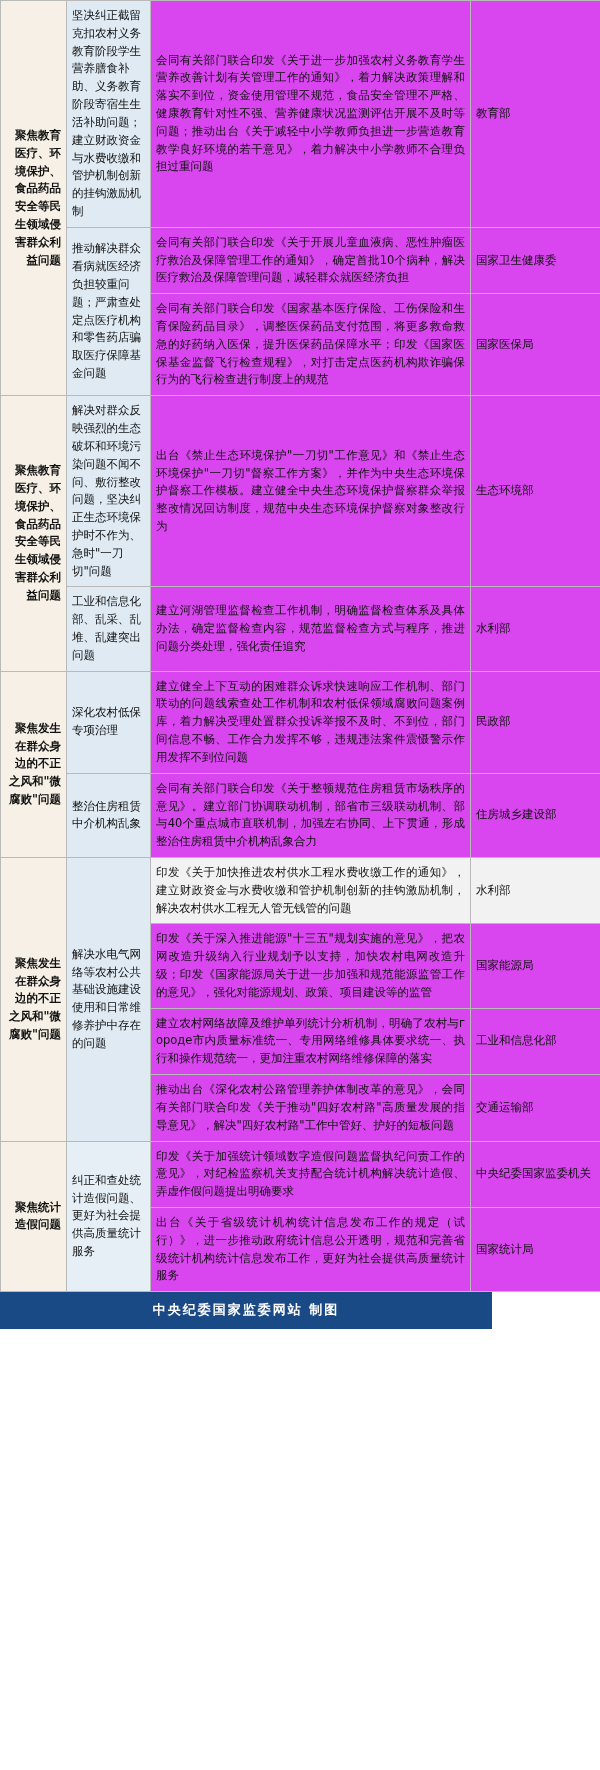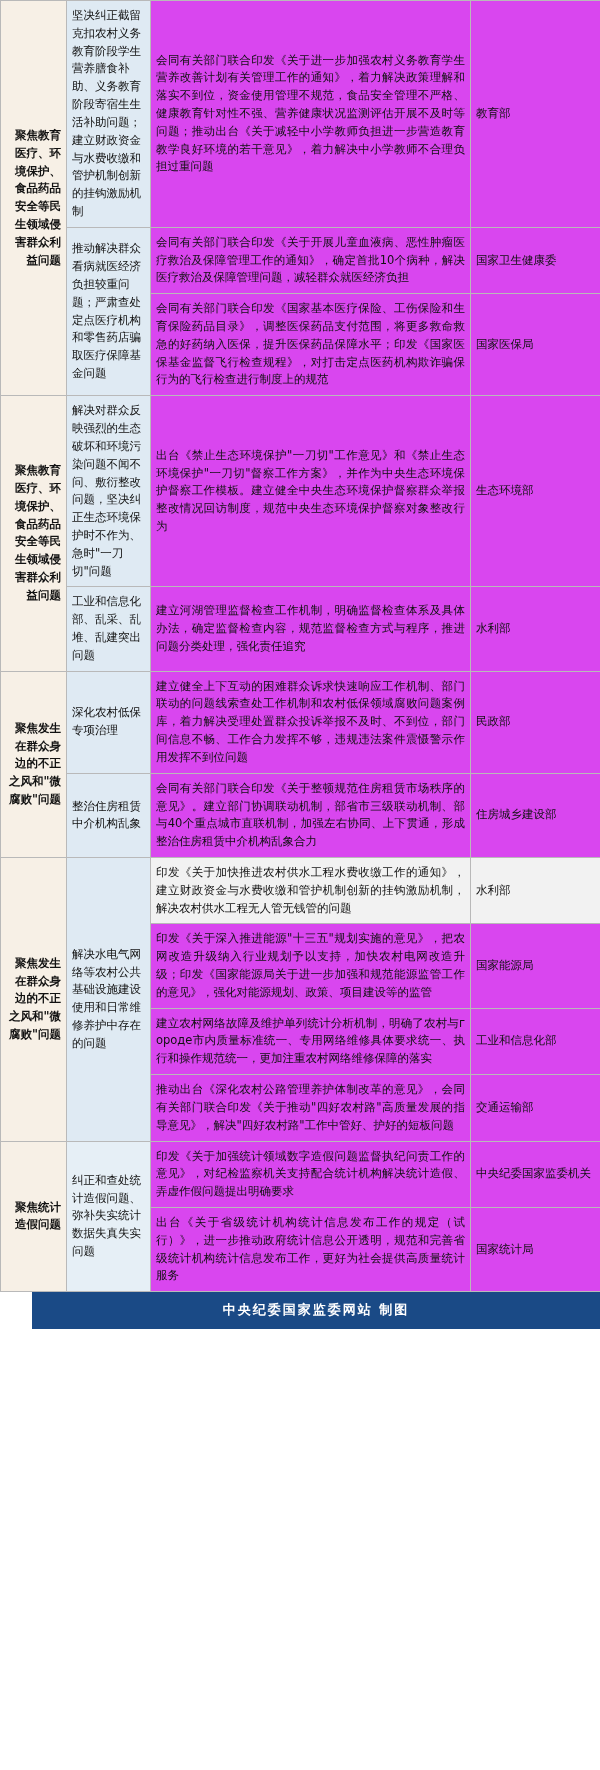--- a/index.html
+++ b/index.html
@@ -56,30 +56,29 @@
   }
 
   
   .tint-cream{background:#f7f0e6;}
   .tint-blue{background:#dfeaf3;}
   .tint-blue2{background:#e6eff6;}
   .tint-grey{background:#f2f2f2;}
   .tint-white{background:#d946ef;}
 
   .footer{
-    width:568px;
+    width:492px;
     background:#1a4a86;
     color:#ffffff;
     text-align:center;
     font-size:13px;
     letter-spacing:2px;
     padding:9px 0 10px 0;
     box-sizing:border-box;
     font-weight:bold;
-    margin-left:32px;
   }
 </style>
 </head>
 <body>
 
 <div class="sheet">
   <table class="grid">
     <colgroup>
       <col class="c1">
         <col class="c2">
@@ -137,21 +136,21 @@
         <tr>
           <td class="detail tint-white">建立农村网络故障及维护单列统计分析机制，明确了农村与городе市内质量标准统一、专用网络维修具体要求统一、执行和操作规范统一，更加注重农村网络维修保障的落实</td>
           <td class="dept tint-white">工业和信息化部</td>
         </tr>
         <tr>
           <td class="detail tint-white">推动出台《深化农村公路管理养护体制改革的意见》，会同有关部门联合印发《关于推动"四好农村路"高质量发展的指导意见》，解决"四好农村路"工作中管好、护好的短板问题</td>
           <td class="dept tint-white">交通运输部</td>
         </tr>
         <tr>
           <td class="cat tint-cream" rowspan="2">聚焦统计造假问题</td>
-          <td class="topic tint-blue2" rowspan="2">纠正和查处统计造假问题、弥补失实统计数据失真失实问题</td>
+          <td class="topic tint-blue2" rowspan="2">纠正和查处统计造假问题、更好为社会提供高质量统计服务</td>
           <td class="detail tint-white">印发《关于加强统计领域数字造假问题监督执纪问责工作的意见》，对纪检监察机关支持配合统计机构解决统计造假、弄虚作假问题提出明确要求</td>
           <td class="dept tint-white">中央纪委国家监委机关</td>
         </tr>
         <tr>
           <td class="detail tint-white">出台《关于省级统计机构统计信息发布工作的规定（试行）》，进一步推动政府统计信息公开透明，规范和完善省级统计机构统计信息发布工作，更好为社会提供高质量统计服务</td>
           <td class="dept tint-white">国家统计局</td>
         </tr>
       </tbody>
   </table>
   <div class="footer">中央纪委国家监委网站 制图</div>

